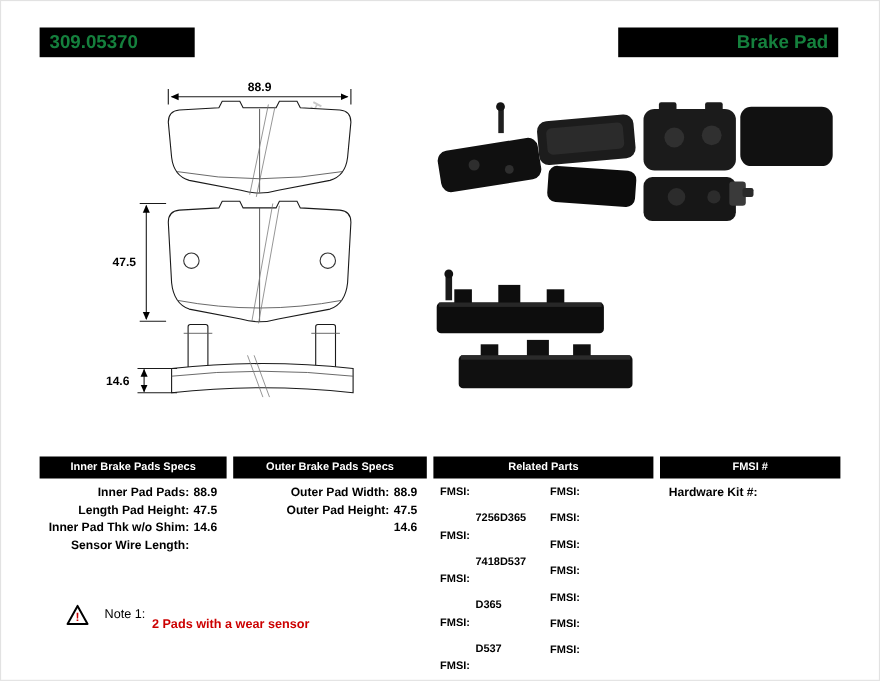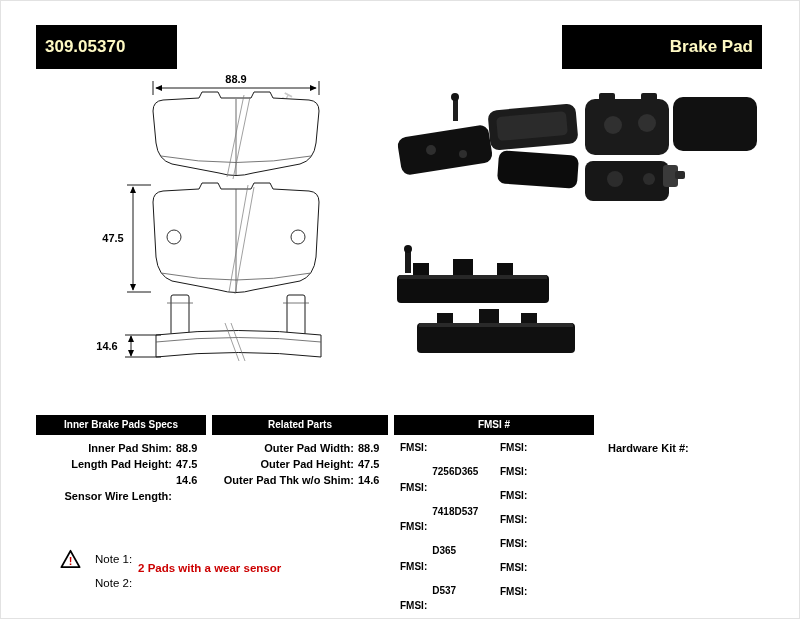--- a/index.html
+++ b/index.html
@@ -2,21 +2,21 @@
 <html><head>
 <meta charset="utf-8">
 <style>
   * { margin:0; padding:0; box-sizing:border-box; }
   html,body { background:#fff; }
   body { font-family:"Liberation Sans", sans-serif; }
   .page { position:relative; width:800px; height:619px; background:#fff; border:1px solid #e2e2e2; overflow:hidden; }
 
   
   .header { position:absolute; top:24px; left:35px; right:37px; height:27px; }
-  .hbox { position:absolute; top:0; height:44px; background:#000; color:#fef9c3; font-size:17px; font-weight:bold; display:flex; align-items:center; }
+  .hbox { position:absolute; top:0; height:27px; background:#000; color:#15803d; font-size:17px; font-weight:bold; display:flex; align-items:center; }
   .hbox-left  { left:0; width:141px; padding-left:9px; }
   .hbox-right { right:0; width:200px; justify-content:flex-end; padding-right:9px; }
 
   
   .drawings { position:absolute; top:60px; left:0; }
   .drawings text { font-family:"Liberation Sans", sans-serif; }
   .wm  { fill:#b8b8b8; stroke:none; font-size:12px; font-weight:bold; letter-spacing:1px; opacity:.75; }
   .dim { fill:#000; stroke:none; font-size:11px; font-weight:bold; }
 
   
@@ -148,54 +148,55 @@
       <rect x="478" y="248" width="20" height="18" fill="#101010"></rect>
       <rect x="520" y="252" width="16" height="14" fill="#101010"></rect>
       <rect x="416" y="262" width="158" height="30" rx="4" fill="#101010"></rect>
       <rect x="418" y="262" width="154" height="4" fill="#2a2a2a"></rect>
     </g>
   </svg>
 
   <div class="table">
     <div class="thead">
       <div class="thbar">Inner Brake Pads Specs</div>
+      <div class="thbar">Outer Brake Pads Specs</div>
       <div class="thbar">Related Parts</div>
       <div class="thbar">FMSI #</div>
     </div>
     <div class="tbody">
 
       <div class="col">
         <div class="srow">
-          <span class="lbl">Inner Pad Shim:</span>
+          <span class="lbl">Inner Pad Pads:</span>
           <span class="val">88.9</span>
         </div>
         <div class="srow">
           <span class="lbl">Length Pad Height:</span>
           <span class="val">47.5</span>
         </div>
         <div class="srow">
+          <span class="lbl">Inner Pad Thk w/o Shim:</span>
           <span class="val">14.6</span>
         </div>
         <div class="srow">
           <span class="lbl">Sensor Wire Length:</span>
           <span class="val"></span>
         </div>
       </div>
 
       <div class="col">
         <div class="srow">
           <span class="lbl">Outer Pad Width:</span>
           <span class="val">88.9</span>
         </div>
         <div class="srow">
           <span class="lbl">Outer Pad Height:</span>
           <span class="val">47.5</span>
         </div>
         <div class="srow">
-          <span class="lbl">Outer Pad Thk w/o Shim:</span>
           <span class="val">14.6</span>
         </div>
       </div>
 
       <div class="fmsi-grid">
         <div class="fcol">
           <div class="frow">
               <span class="lbl">FMSI:</span>
               <span class="val">7256D365</span>
             </div>
@@ -268,20 +269,15 @@
 
   <div class="notes">
     <div class="note-line">
       <svg class="warn-svg" viewBox="0 0 24 22">
         <path d="M12,2 L22,20 L2,20 Z" fill="#ffffff" stroke="#000000" stroke-width="2" stroke-linejoin="round"></path>
         <text x="12" y="17.5" text-anchor="middle" font-size="12" font-weight="bold" fill="#cc0000">!</text>
       </svg>
       <span class="note-label">Note 1:</span>
       <span class="note-text">2 Pads with a wear sensor</span>
     </div>
-    <div class="note-line">
-      <span class="warn-spacer"></span>
-      <span class="note-label">Note 2:</span>
-      <span class="note-text"></span>
-    </div>
   </div>
 
 </div>
 
 </body></html>

